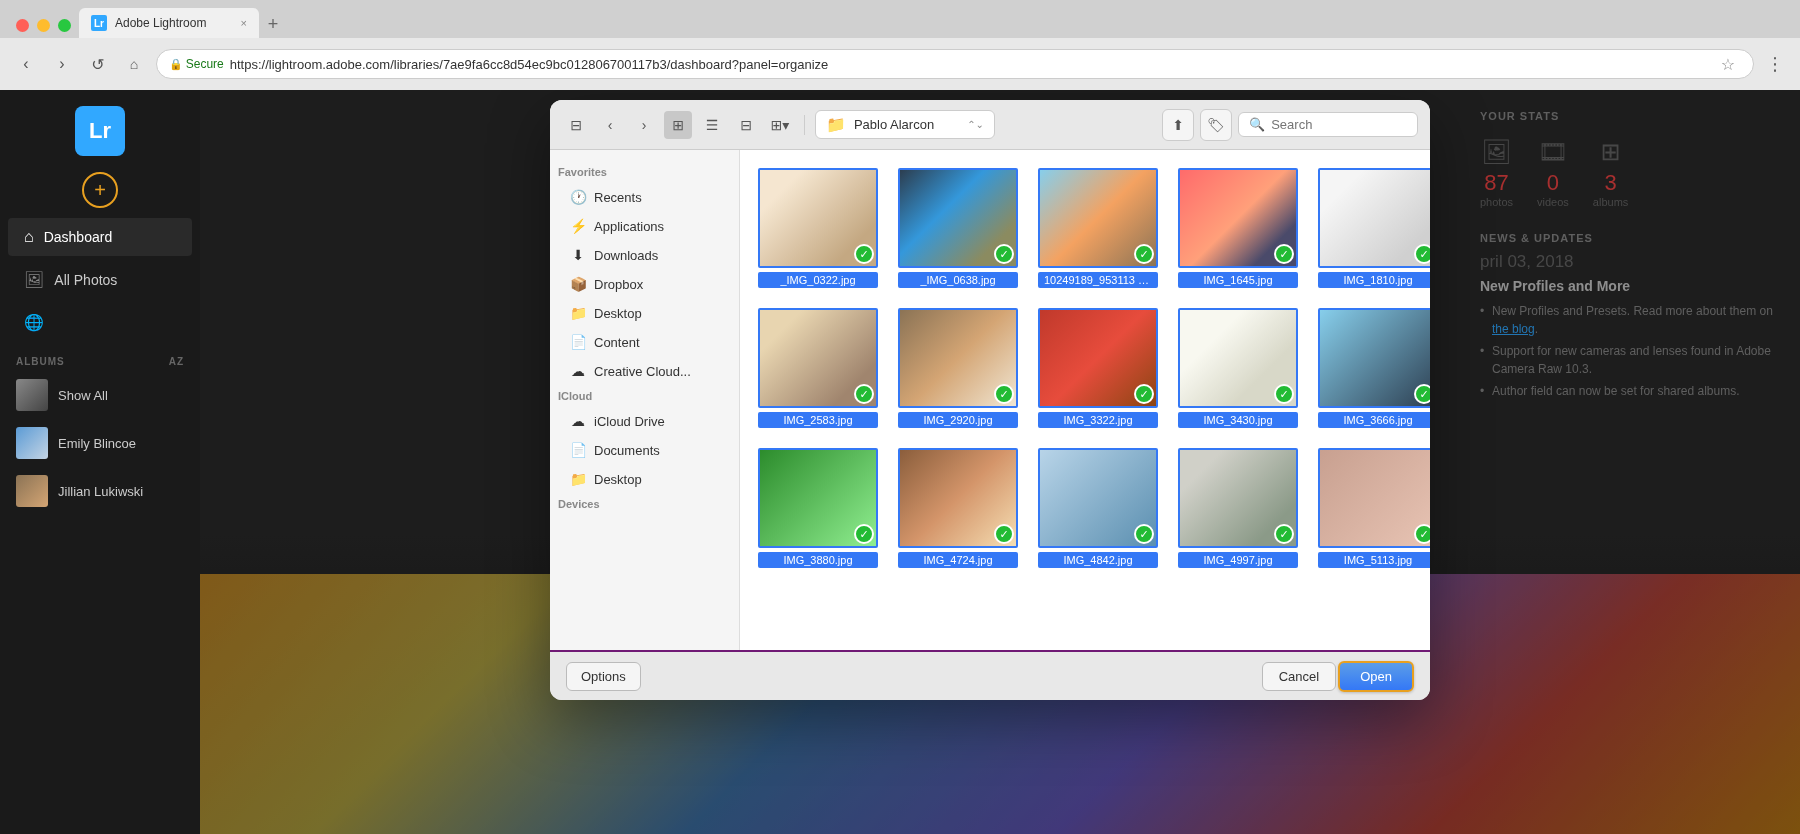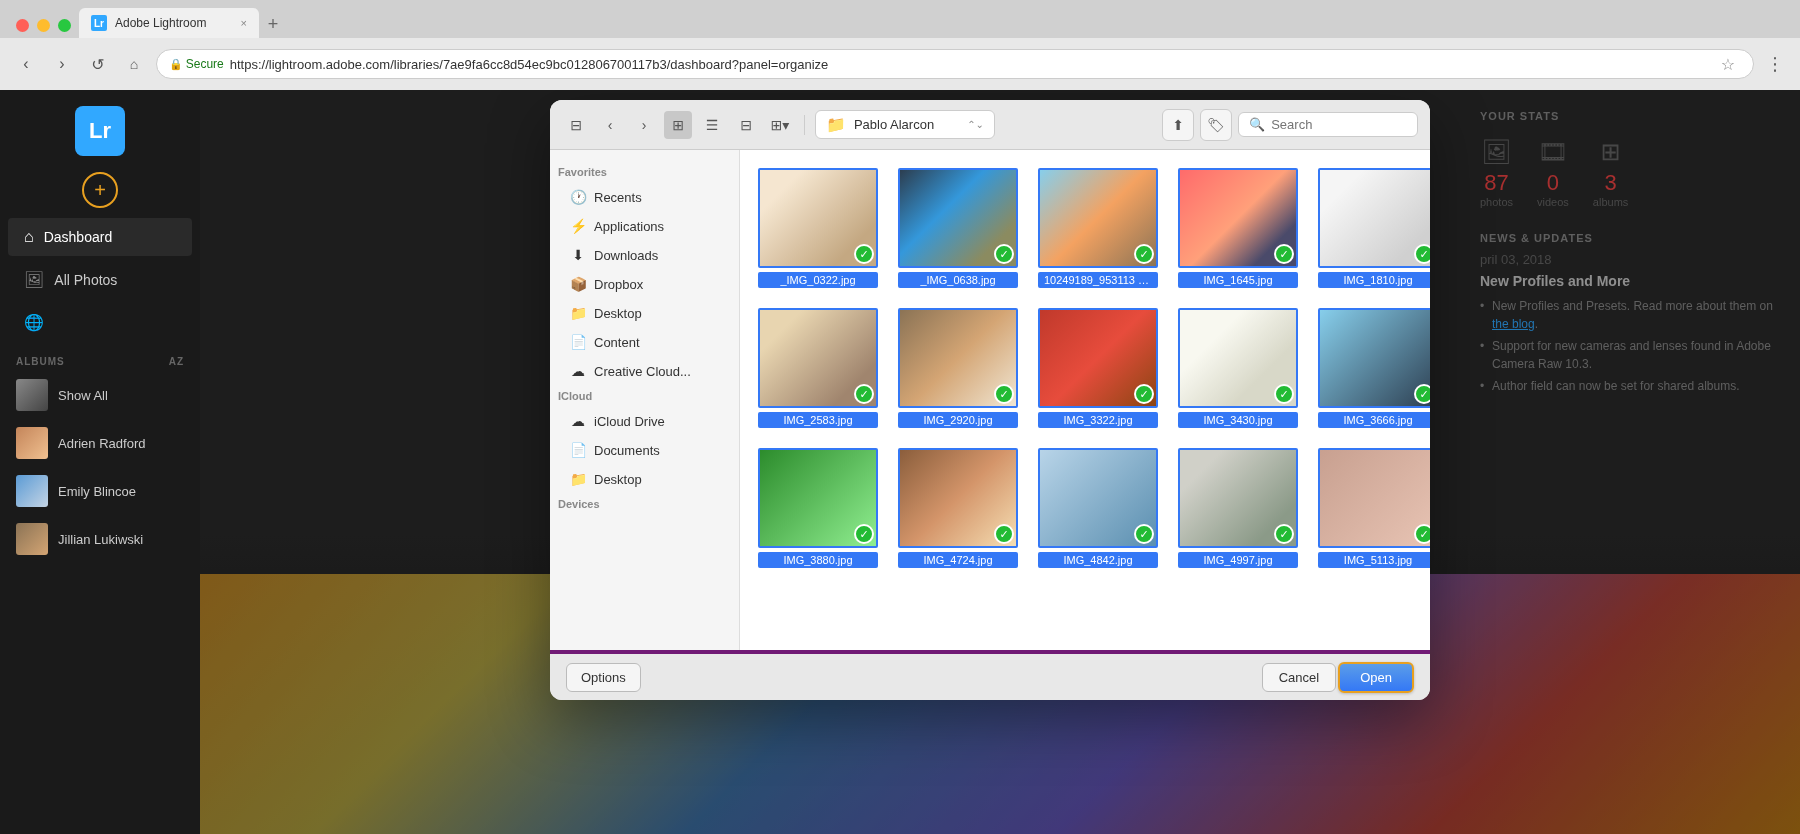--- a/index.html
+++ b/index.html
@@ -224,21 +224,21 @@
     .stat-label { font-size: 11px; color: #666; }
 
     .news-title {
       color: #888;
       font-size: 11px;
       font-weight: 600;
       letter-spacing: 1px;
       text-transform: uppercase;
       margin-bottom: 8px;
     }
-    .news-date { color: #666; font-size: 13px; margin-bottom: 6px; }
+    .news-date { color: #666; font-size: 17px; margin-bottom: 6px; }
     .news-heading { color: #ccc; font-size: 14px; font-weight: 600; margin-bottom: 8px; }
     .news-item { color: #888; font-size: 12px; line-height: 1.5; margin-bottom: 4px; padding-left: 12px; position: relative; }
     .news-item::before { content: '•'; position: absolute; left: 0; }
     .news-link { color: #31a8ff; text-decoration: underline; }
 
     
     .top-right-icons {
       position: absolute;
       top: 10px;
       right: 380px;
@@ -428,21 +428,21 @@
       white-space: nowrap;
       overflow: hidden;
       text-overflow: ellipsis;
       width: 100%;
     }
 
     
     .dialog-footer {
       height: 50px;
       background: #e8e8e8;
-      border-top: 4px solid #701a75;
+      border-top: 2px solid #701a75;
       display: flex;
       align-items: center;
       padding: 0 16px;
       justify-content: space-between;
     }
     .options-btn {
       padding: 6px 14px;
       background: #f5f5f5;
       border: 1px solid #bbb;
       border-radius: 6px;
@@ -546,26 +546,20 @@
     <div class="lr-section-label">
       <span>ALBUMS</span>
       <span style="color:#666;font-size:10px;">Az</span>
     </div>
 
     <div class="lr-album-item">
       <div class="album-thumb">
           <div class="album-thumb-inner" style="background:linear-gradient(135deg,#888,#444);"></div>
         </div>
       <span>Show All</span>
-    </div>
-    <div class="lr-album-item">
-      <div class="album-thumb">
-          <div class="album-thumb-inner" style="background:linear-gradient(135deg,#c4855a,#f0c090);"></div>
-        </div>
-      <span>Adrien Radford</span>
     </div>
     <div class="lr-album-item">
       <div class="album-thumb">
           <div class="album-thumb-inner" style="background:linear-gradient(135deg,#5b9bd5,#c4d4e4);"></div>
         </div>
       <span>Emily Blincoe</span>
     </div>
     <div class="lr-album-item">
       <div class="album-thumb">
           <div class="album-thumb-inner" style="background:linear-gradient(135deg,#8b7355,#d4a574);"></div>

